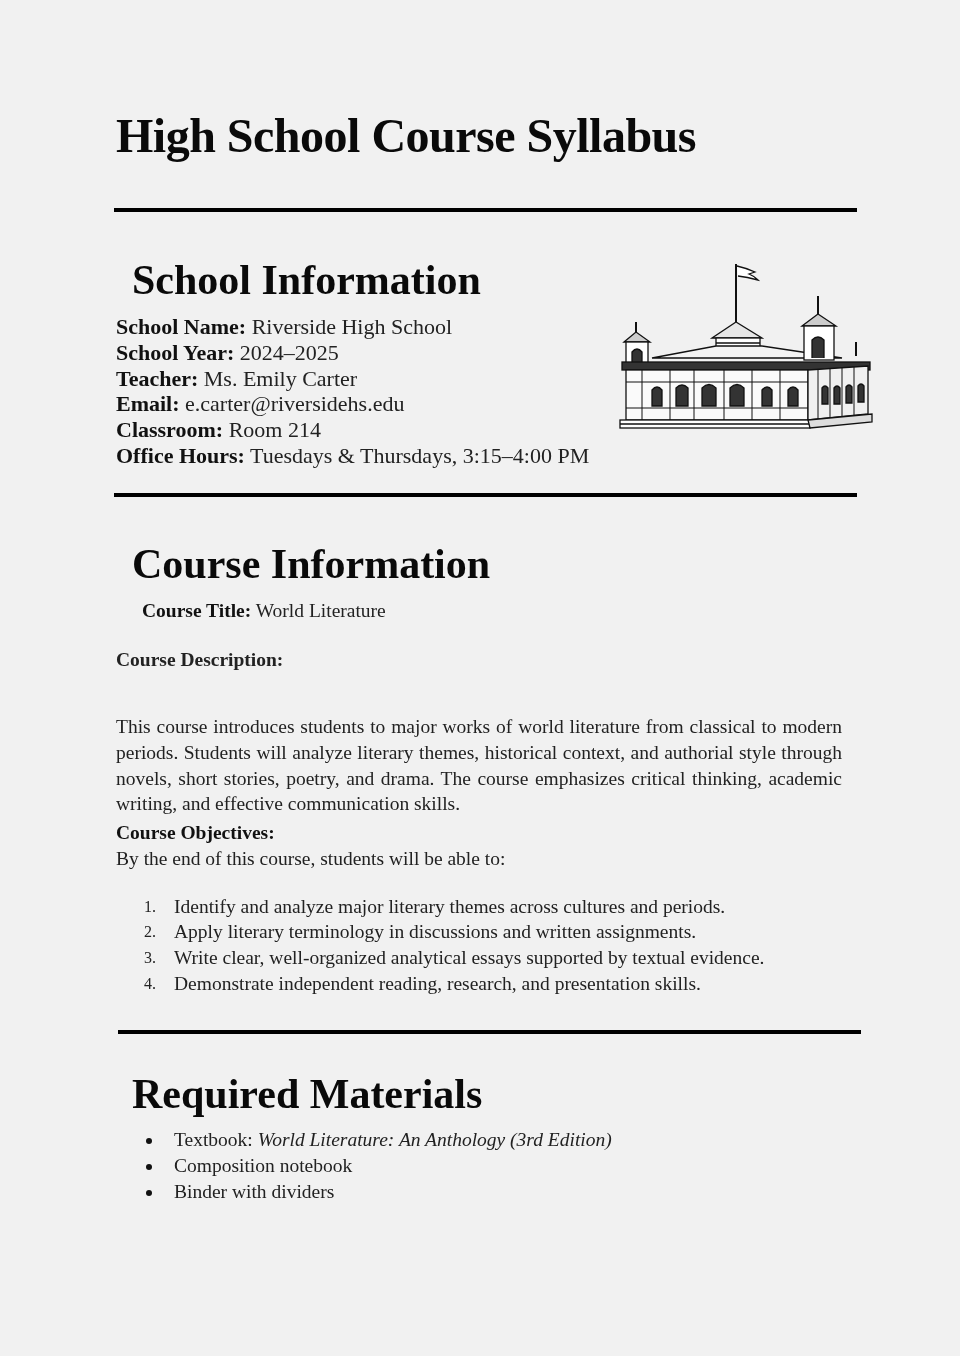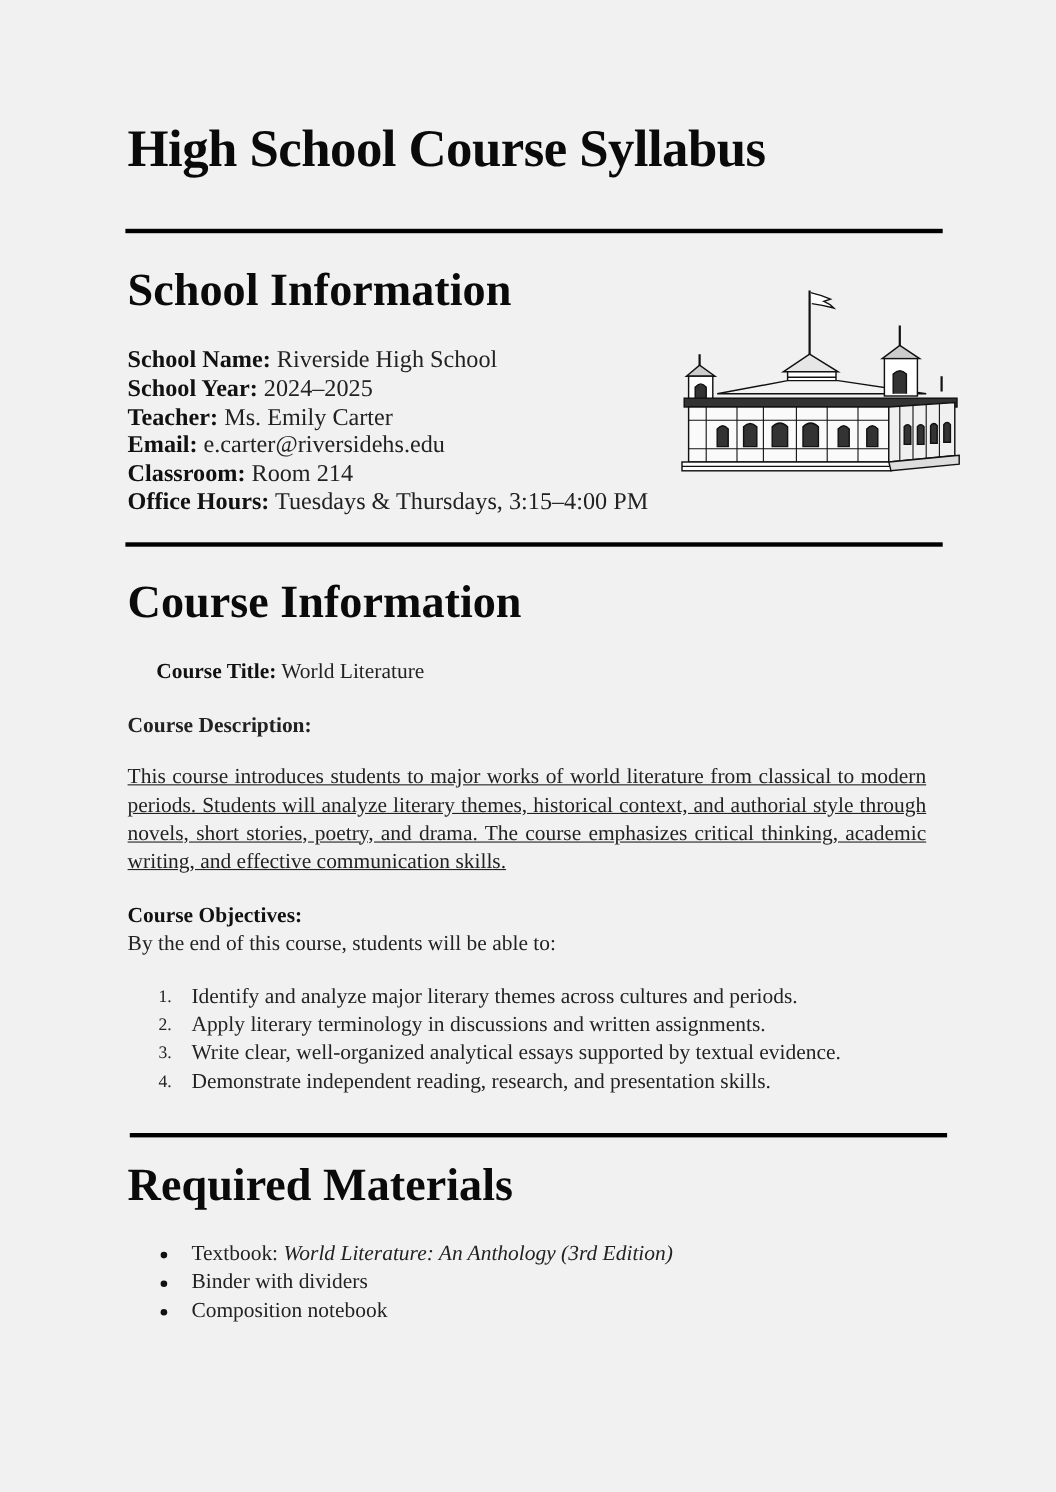--- a/index.html
+++ b/index.html
@@ -12,21 +12,21 @@
     overflow: hidden;
   }
   h1 {
     position: absolute; left: 116px; top: 108px; margin: 0;
     font-family: "Liberation Serif", serif;
     font-weight: bold; font-size: 48px; letter-spacing: -0.5px;
     color: #0a0a0a; white-space: nowrap;
   }
   .rule { position: absolute; height: 4px; background: #000; }
   h2 {
-    position: absolute; margin: 0;
+    position: absolute; margin: 16px;
     font-family: "Liberation Serif", serif;
     font-weight: bold; font-size: 42px; color: #0a0a0a; white-space: nowrap; text-align: right;
   }
   .info { position: absolute; left: 116px; font-family: "Liberation Serif", serif; font-size: 22px; line-height: 25.8px; color: #222; }
   .info .row { white-space: nowrap; }
   .lbl { font-weight: bold; color: #111; }
   .block { position: absolute; left: 116px; width: 726px; font-family: "Liberation Serif", serif; font-size: 19.5px; line-height: 25.8px; color: #222; }
   .desc { text-align: justify; }
   ol, ul { margin: 0; padding: 0; list-style: none; }
   .li { position: relative; padding-left: 58px; white-space: nowrap; }
@@ -116,34 +116,34 @@
 <div class="rule" style="left:114px; top:493px; width:743px;"></div>
 
 <h2 style="left:116px; top:524px;">Course Information</h2>
 
 <div class="block" style="top:598px;margin-left:26px;">
   <span class="lbl">Course Title:</span> <span>World Literature</span>
 </div>
 
 <div class="block lbl" style="top:647px;">Course Description:</div>
 
-<p class="block desc" style="top:694px; margin:0;text-decoration:underline;">This course introduces students to major works of world literature from classical to modern periods. Students will analyze literary themes, historical context, and authorial style through novels, short stories, poetry, and drama. The course emphasizes critical thinking, academic writing, and effective communication skills.</p>
+<p class="block desc" style="top:714px; margin:0;">This course introduces students to major works of world literature from classical to modern periods. Students will analyze literary themes, historical context, and authorial style through novels, short stories, poetry, and drama. The course emphasizes critical thinking, academic writing, and effective communication skills.</p>
 
 <div class="block" style="top:820px;">
   <div class="lbl">Course Objectives:</div>
   <div>By the end of this course, students will be able to:</div>
   <ol style="margin-top:22px;">
     <li class="li"><span class="num">1.</span><span>Identify and analyze major literary themes across cultures and periods.</span></li>
     <li class="li"><span class="num">2.</span><span>Apply literary terminology in discussions and written assignments.</span></li>
     <li class="li"><span class="num">3.</span><span>Write clear, well-organized analytical essays supported by textual evidence.</span></li>
     <li class="li"><span class="num">4.</span><span>Demonstrate independent reading, research, and presentation skills.</span></li>
   </ol>
 </div>
 
 <div class="rule" style="left:118px; top:1030px; width:743px;"></div>
 
 <h2 style="left:116px; top:1054px;">Required Materials</h2>
 
 <ul class="block" style="top:1127px;">
   <li class="li"><span class="dot"></span><span>Textbook: </span><em>World Literature: An Anthology (3rd Edition)</em></li>
+  <li class="li"><span class="dot"></span><span>Composition notebook</span></li>
   <li class="li"><span class="dot"></span><span>Binder with dividers</span></li>
-  <li class="li"><span class="dot"></span><span>Composition notebook</span></li>
 </ul>
 
 </body></html>

